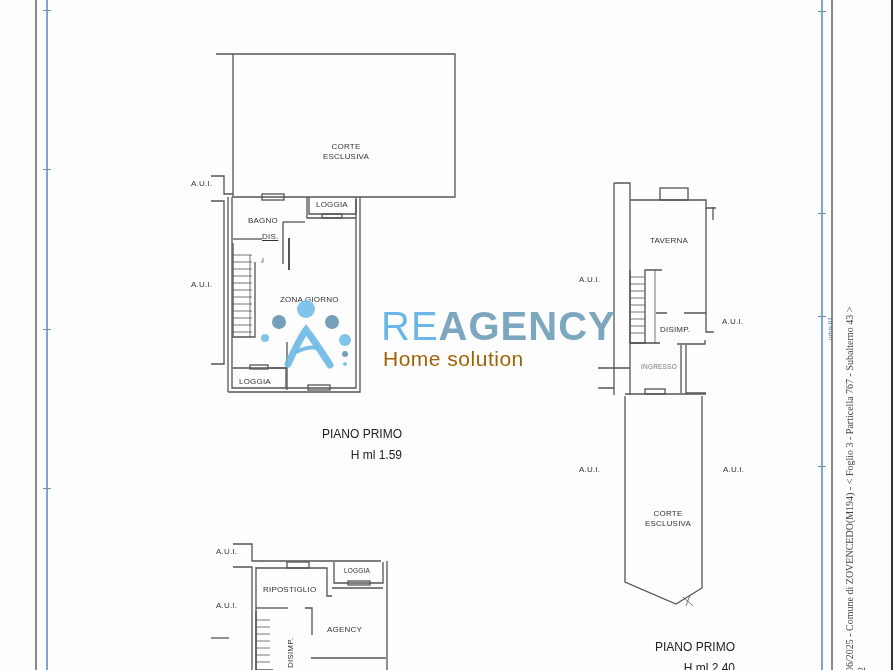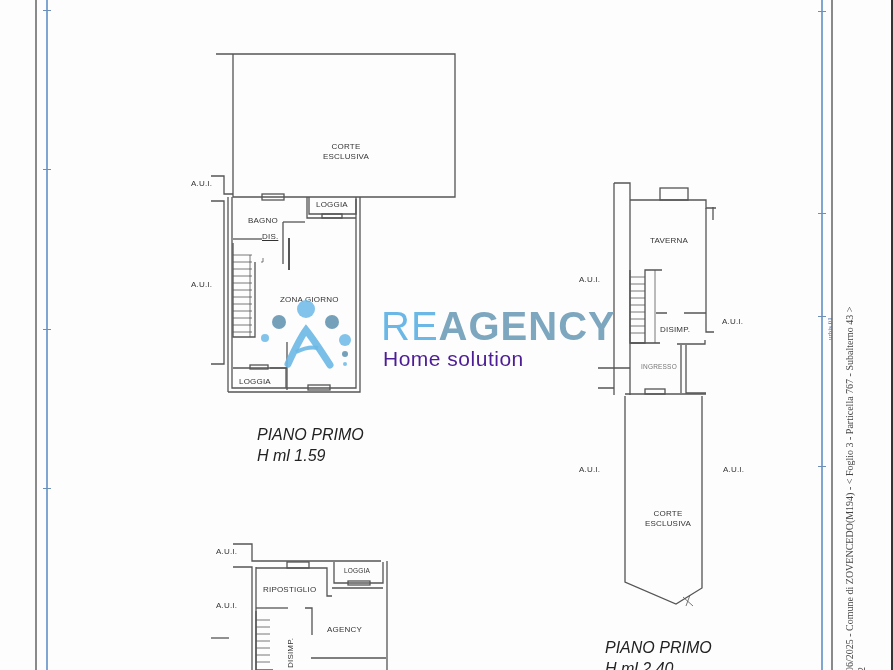--- a/index.html
+++ b/index.html
@@ -5,26 +5,26 @@
   html, body { margin:0; padding:0; }
   body { width:893px; height:670px; background:#fdfdfd; position:relative; overflow:hidden; font-family:"Liberation Sans", sans-serif; }
   .vline { position:absolute; top:0; height:670px; }
   .gray-line { width:2px; background:#8a8a8a; }
   .blue-line { width:1.5px; background:#7fa6d3; }
   .dark-edge { width:2px; background:#333; }
   .tick { position:absolute; width:8px; height:1px; background:#6e8fb8; }
   svg { position:absolute; left:0; top:0; }
   .lbl { position:absolute; font-size:8px; color:#333; letter-spacing:0.2px; white-space:nowrap; line-height:1; }
   .lbl.c { text-align:center;margin-top:24px; }
-  .title { position:absolute; font-size:16px; color:#222; text-align:left; line-height:21px; white-space:nowrap;font-style:italic; }
+  .title { position:absolute; font-size:12px; color:#222; text-align:right; line-height:21px; white-space:nowrap; }
   .vert-text { position:absolute; transform-origin:left top; transform:rotate(-90deg); font-family:"Liberation Serif", serif; font-size:10px; color:#444; white-space:nowrap; }
   .logo-re { position:absolute; left:381px; top:304px; font-size:40px; line-height:44px; letter-spacing:1px; white-space:nowrap; }
   .logo-re .b { color:#6bb8e6; font-weight:normal; }
   .logo-re .l { color:#7da6bf; font-weight:bold; }
-  .logo-sub { position:absolute; left:383px; top:346px; font-size:21px; line-height:26px; color:#4c1d95; white-space:nowrap; letter-spacing:0.5px; }
+  .logo-sub { position:absolute; left:383px; top:346px; font-size:21px; line-height:26px; color:#a16207; white-space:nowrap; letter-spacing:0.5px; }
 </style>
 </head>
 <body>
 
 <div class="vline gray-line" style="left:35px;"></div>
 <div class="vline blue-line" style="left:46px;"></div>
 <div class="tick" style="left:43px; top:10px;"></div>
 <div class="tick" style="left:43px; top:169px;"></div>
 <div class="tick" style="left:43px; top:329px;"></div>
 <div class="tick" style="left:43px; top:488px;"></div>

